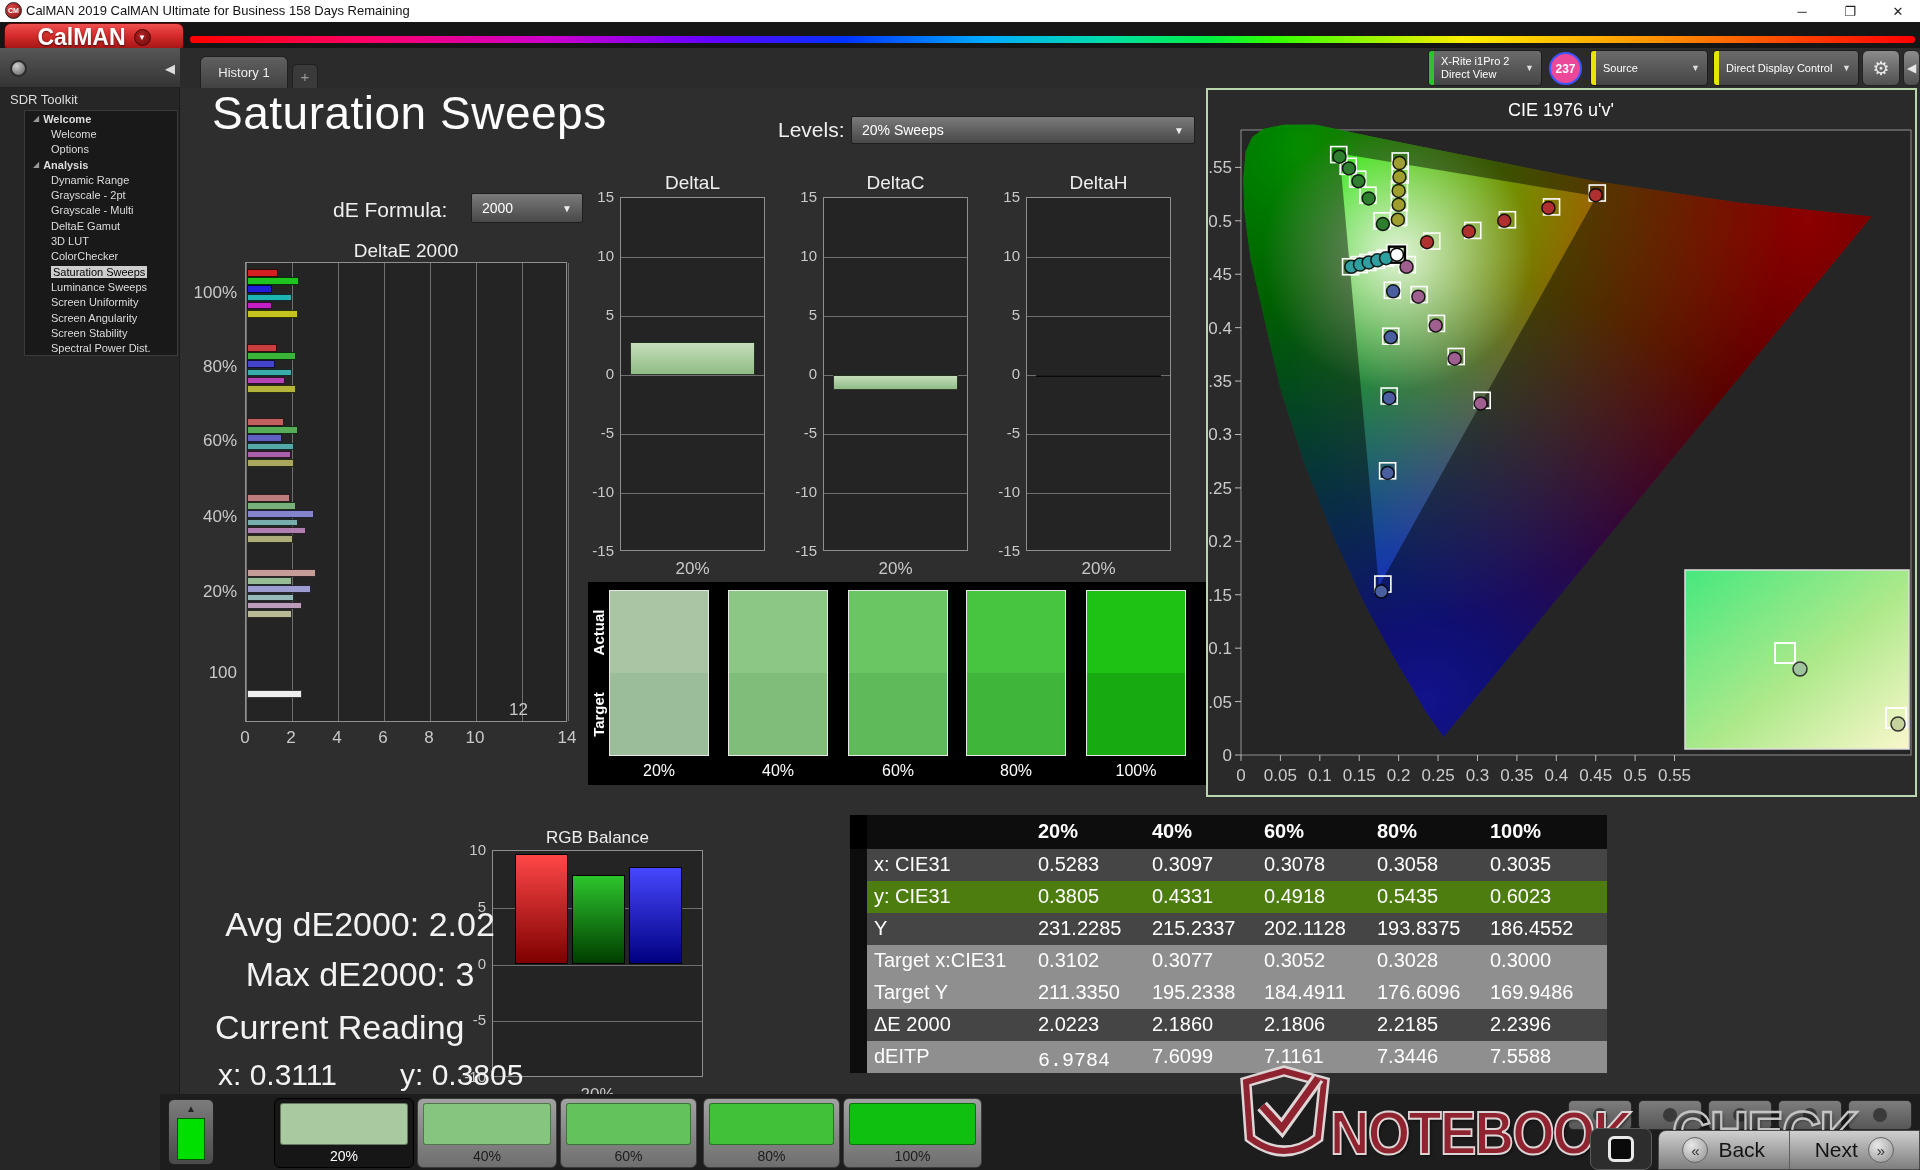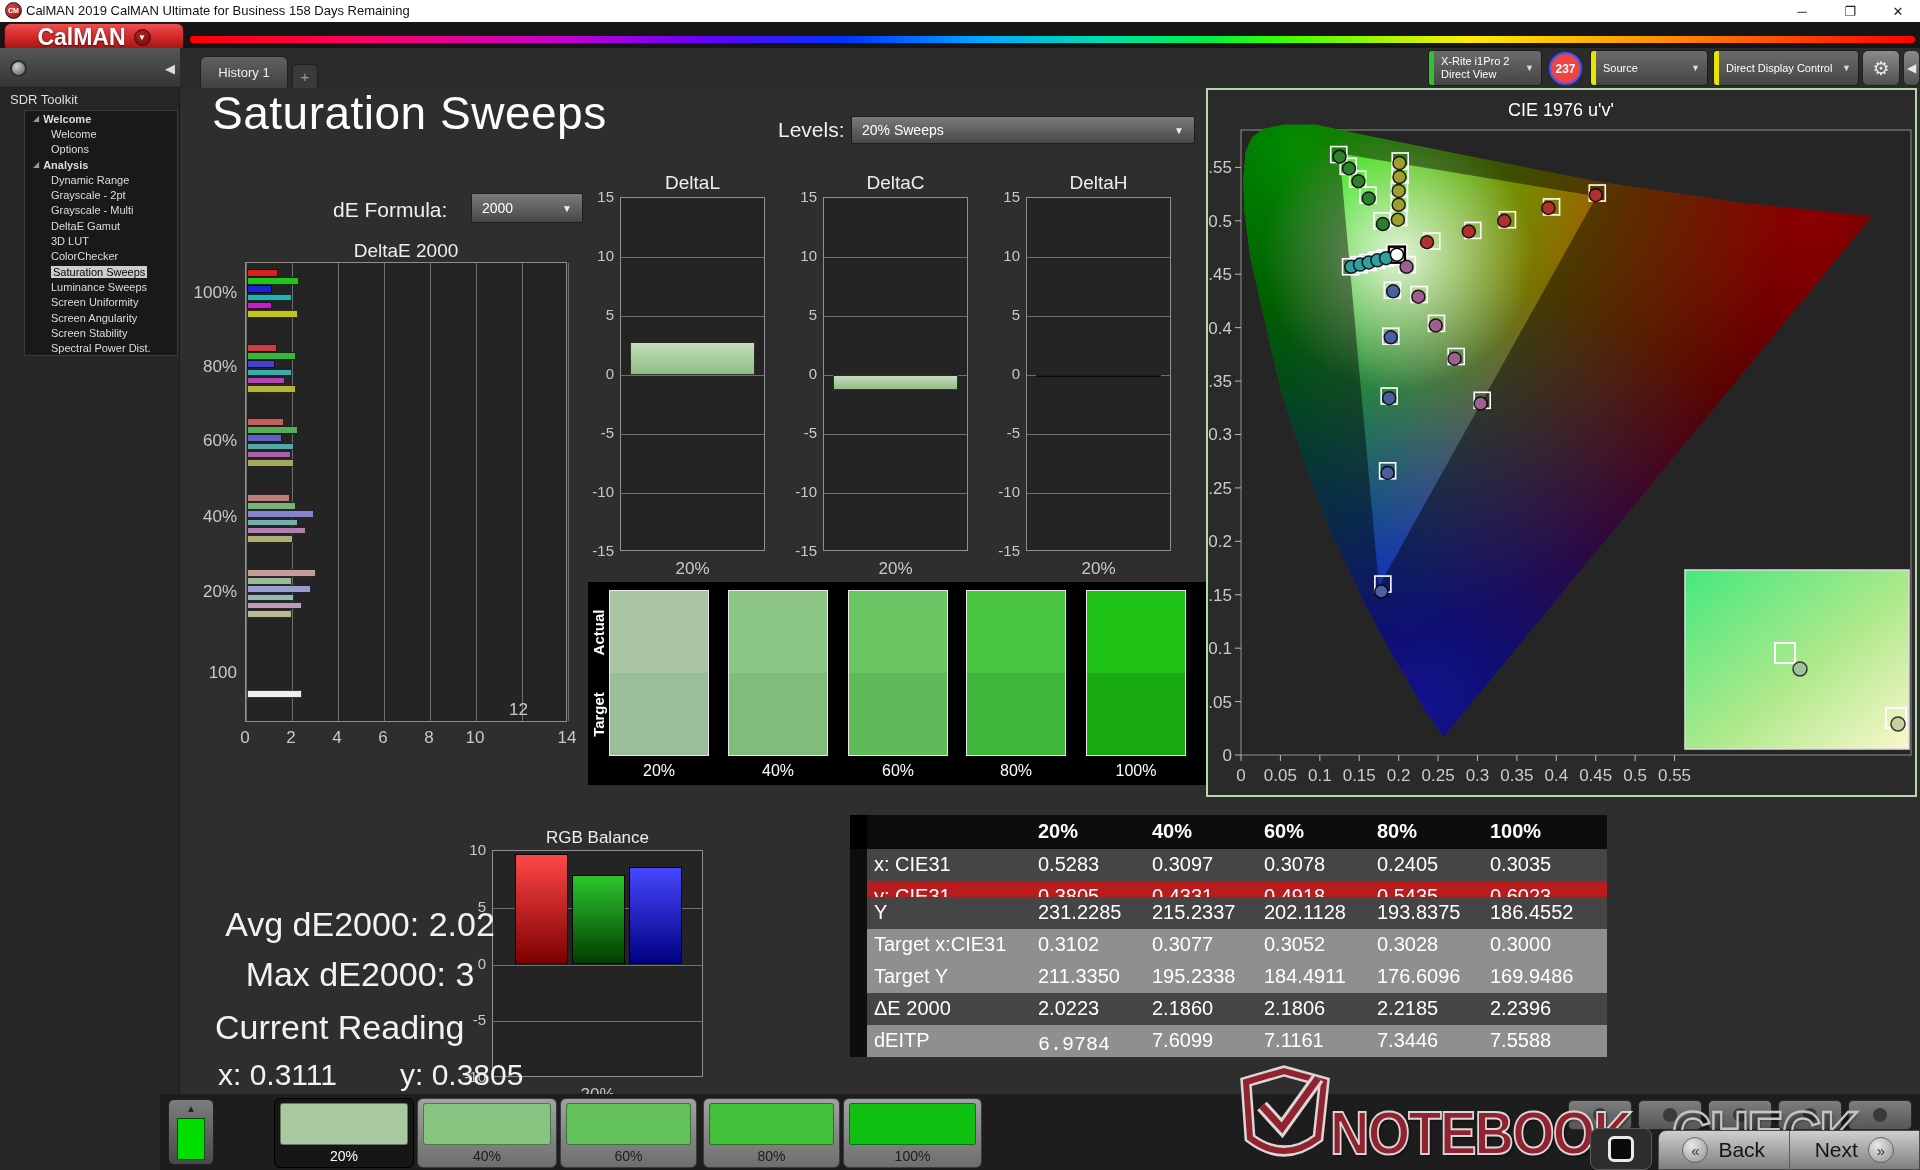--- a/index.html
+++ b/index.html
@@ -27,21 +27,21 @@
   .sbcollapse{left:165px;top:61px;color:#ddd;font-size:13px;}
   .tab{top:56px;height:32px;border-radius:6px 6px 0 0;background:linear-gradient(#606060,#424242);
     color:#eee;font-size:13px;display:flex;align-items:center;justify-content:center;border:1px solid #1f1f1f;border-bottom:none;box-sizing:border-box;}
   .tabplus{left:292px;top:64px;width:26px;height:24px;background:#3a3a3a;border-radius:5px 5px 0 0;color:#999;
     display:flex;align-items:center;justify-content:center;font-size:15px;border:1px solid #1f1f1f;border-bottom:none;box-sizing:border-box;}
   .meterbox{top:50px;height:36px;border-radius:4px;background:linear-gradient(#6b6b6b,#454545);
     border:1px solid #1c1c1c;box-sizing:border-box;display:flex;align-items:center;color:#fff;overflow:hidden;}
   .mbar{width:5px;align-self:stretch;margin-right:7px;}
   .mtext{font-size:11px;line-height:13px;white-space:nowrap;}
   .mcaret{margin-left:auto;margin-right:7px;color:#ddd;font-size:9px;}
-  .badge{left:1549px;top:52px;width:33px;height:33px;border-radius:50%;background:#ef4444;border:2px solid #3c56ff;
+  .badge{left:1549px;top:52px;width:33px;height:33px;border-radius:50%;background:#ec4899;border:2px solid #3c56ff;
     box-sizing:border-box;color:#fff;font-size:12px;font-weight:bold;display:flex;align-items:center;justify-content:center;}
   .sqbtn{top:50px;height:36px;border-radius:6px;background:linear-gradient(#8b8b8b,#4f4f4f);border:1px solid #222;
     box-sizing:border-box;display:flex;align-items:center;justify-content:center;color:#e8e8e8;}
   .sidebar{left:0;top:88px;width:180px;height:1082px;background:#262626;border-right:1px solid #1b1b1b;box-sizing:border-box;}
   .sbtitle{left:10px;top:92px;font-size:13px;color:#ddd;}
   .treepanel{left:24px;top:110px;width:154px;height:246px;background:#191919;border:1px solid #3a3a3a;box-sizing:border-box;}
   .treeitem{height:15.3px;display:flex;align-items:center;font-size:11px;color:#ddd;white-space:nowrap;}
   .pgtitle{left:212px;top:86px;font-size:46px;font-weight:200;color:#fdfdfd;letter-spacing:0.5px;}
   .lbl{color:#efefef;font-size:21px;text-align:right;}
   .dropdown{background:linear-gradient(#7a7a7a,#484848);border:1px solid #1e1e1e;border-radius:2px;box-sizing:border-box;
@@ -533,24 +533,24 @@
         <div class="tblcell" style="left: 414px; top: 5px; font-weight: bold;">60%</div>
         <div class="tblcell" style="left: 527px; top: 5px; font-weight: bold;">80%</div>
         <div class="tblcell" style="left: 640px; top: 5px; font-weight: bold;">100%</div>
       </div>
       <div class="tblrow" style="height: 32px; background: rgb(69, 69, 69);">
         <div style="position: absolute; left: 0px; top: 0px; width: 17px; height: 100%; background: rgb(13, 13, 13);"></div>
         <div class="tblcell" style="left: 24px; top: 4px;">x: CIE31</div>
         <div class="tblcell" style="left: 188px; top: 4px;">0.5283</div>
         <div class="tblcell" style="left: 302px; top: 4px;">0.3097</div>
         <div class="tblcell" style="left: 414px; top: 4px;">0.3078</div>
-        <div class="tblcell" style="left: 527px; top: 4px;">0.2405</div>
+        <div class="tblcell" style="left: 527px; top: 4px;">0.3058</div>
         <div class="tblcell" style="left: 640px; top: 4px;">0.3035</div>
       </div>
-      <div class="tblrow" style="height: 16px; background: #b91c1c;">
+      <div class="tblrow" style="height: 32px; background: #4d7c0f;">
         <div style="position: absolute; left: 0px; top: 0px; width: 17px; height: 100%; background: rgb(13, 13, 13);"></div>
         <div class="tblcell" style="left: 24px; top: 4px;">y: CIE31</div>
         <div class="tblcell" style="left: 188px; top: 4px;">0.3805</div>
         <div class="tblcell" style="left: 302px; top: 4px;">0.4331</div>
         <div class="tblcell" style="left: 414px; top: 4px;">0.4918</div>
         <div class="tblcell" style="left: 527px; top: 4px;">0.5435</div>
         <div class="tblcell" style="left: 640px; top: 4px;">0.6023</div>
       </div>
       <div class="tblrow" style="height: 32px; background: rgb(69, 69, 69);">
         <div style="position: absolute; left: 0px; top: 0px; width: 17px; height: 100%; background: rgb(13, 13, 13);"></div>

